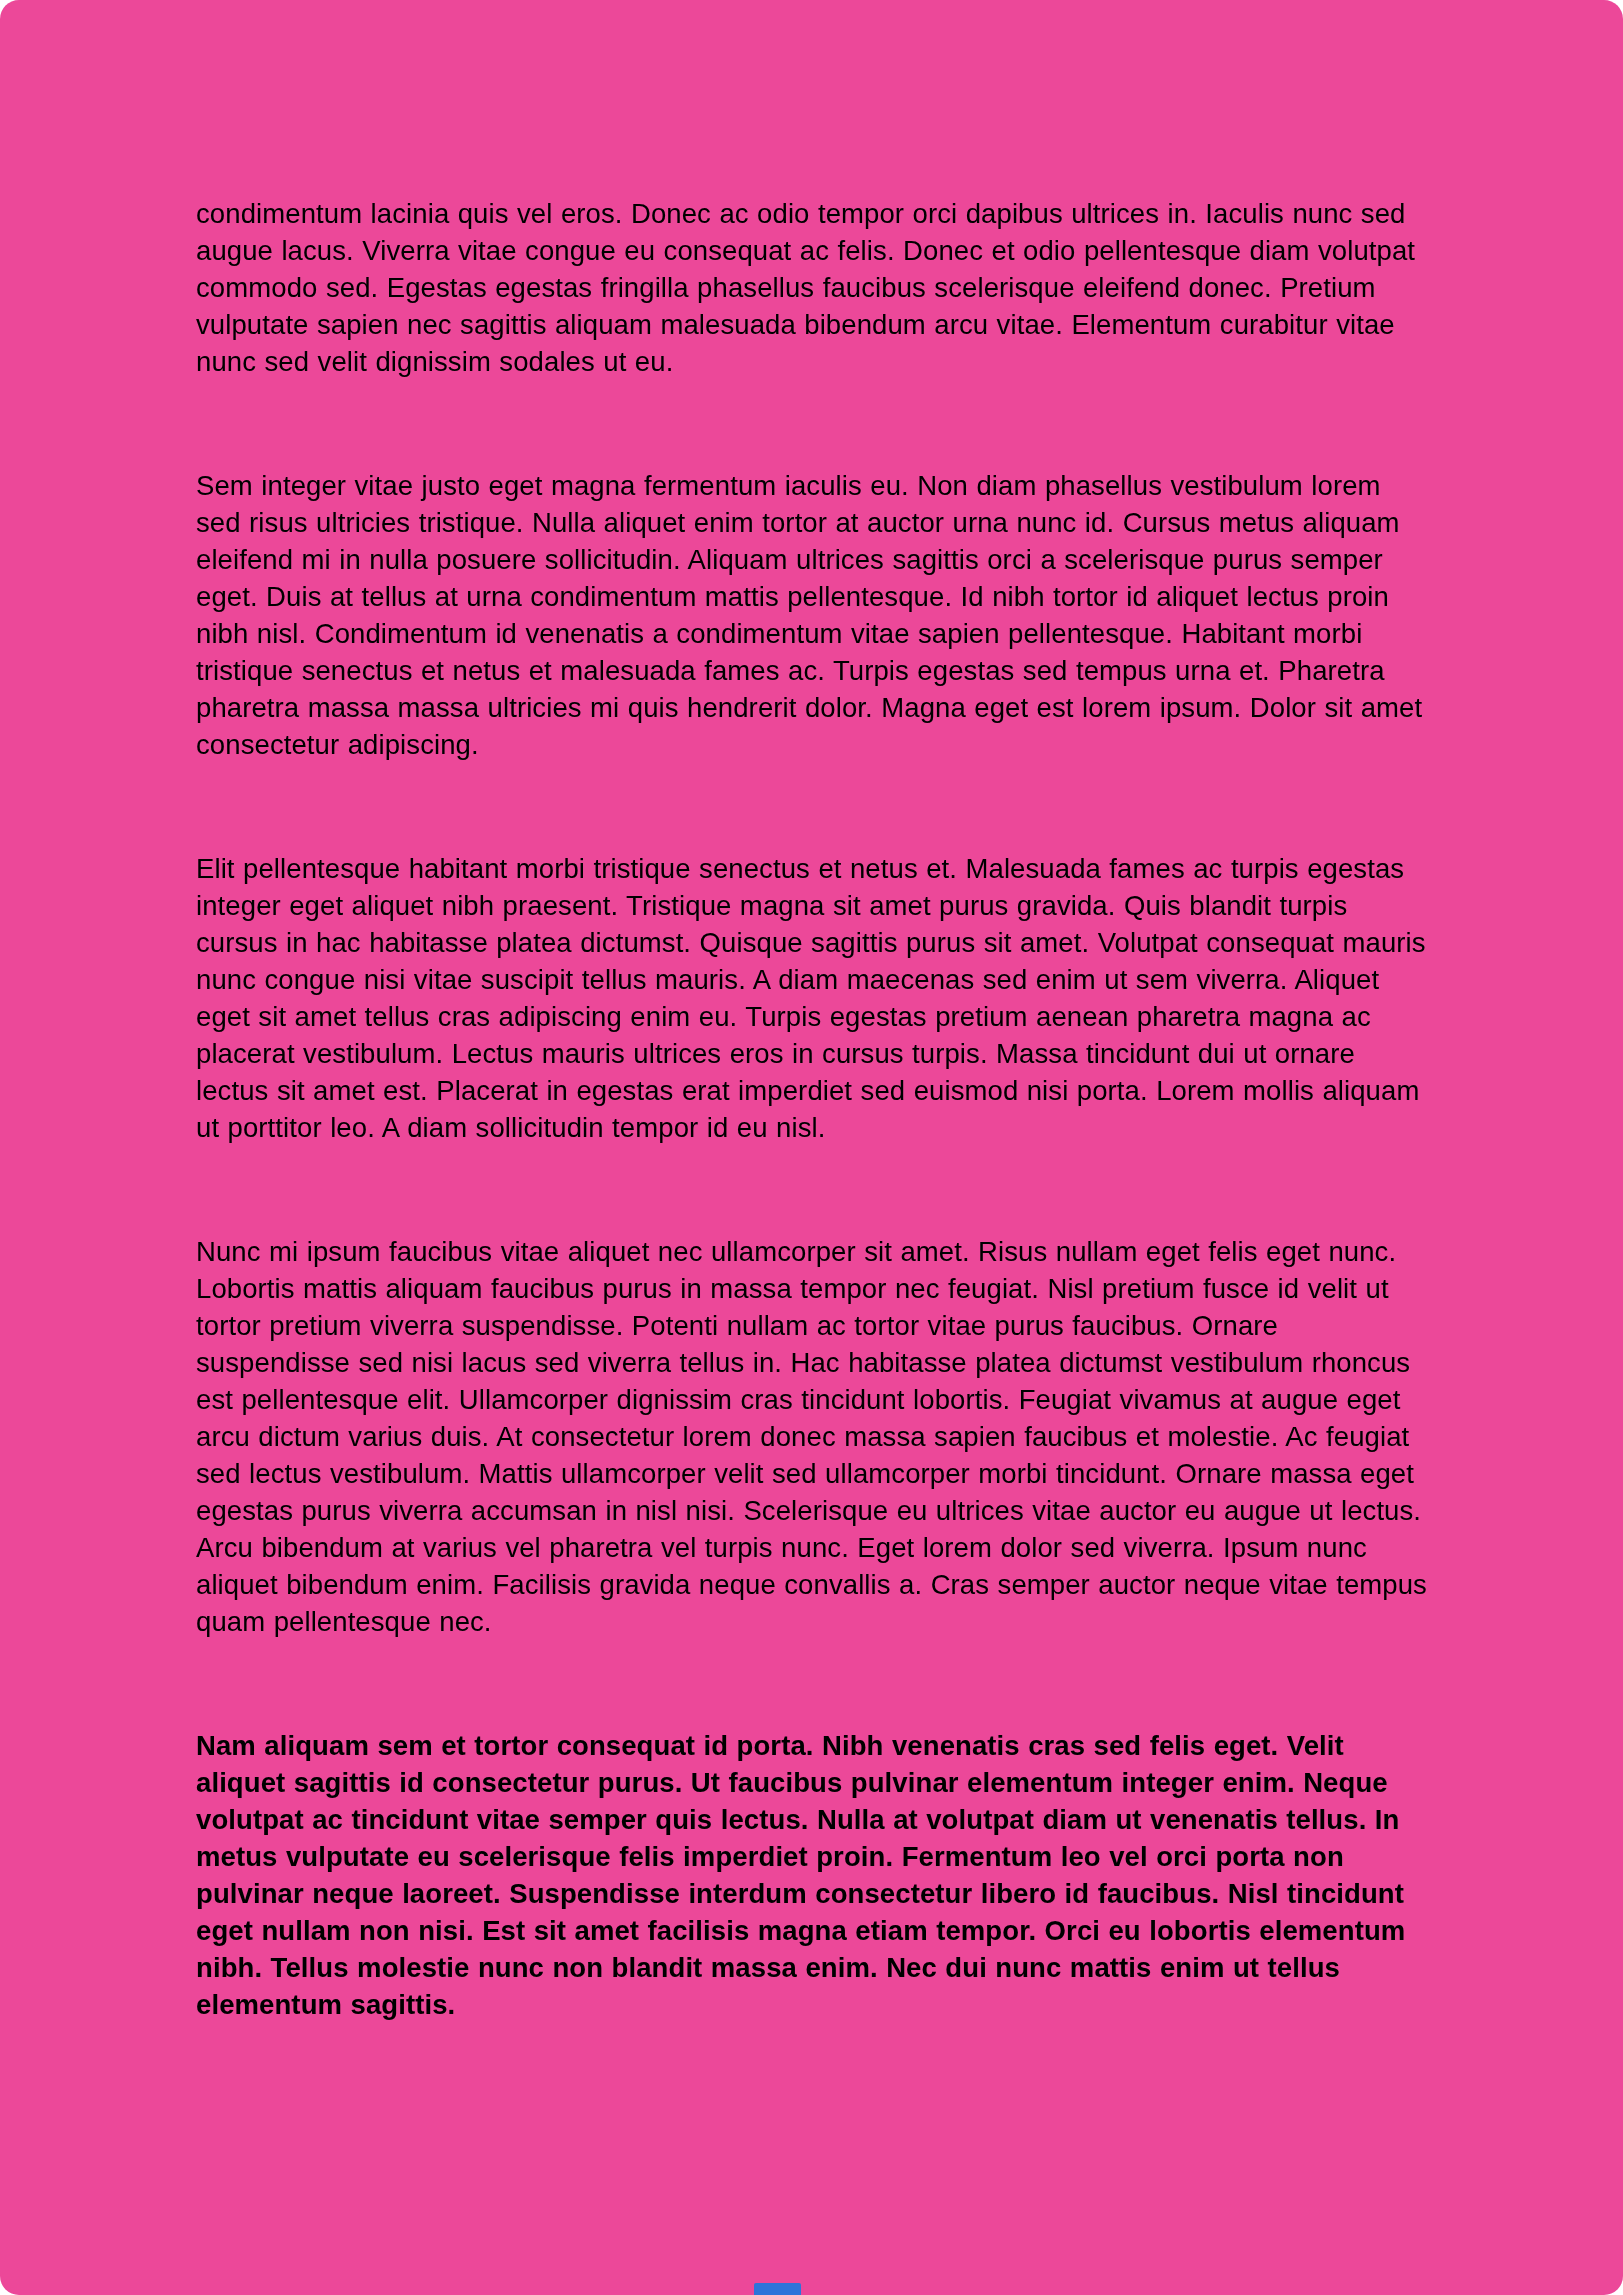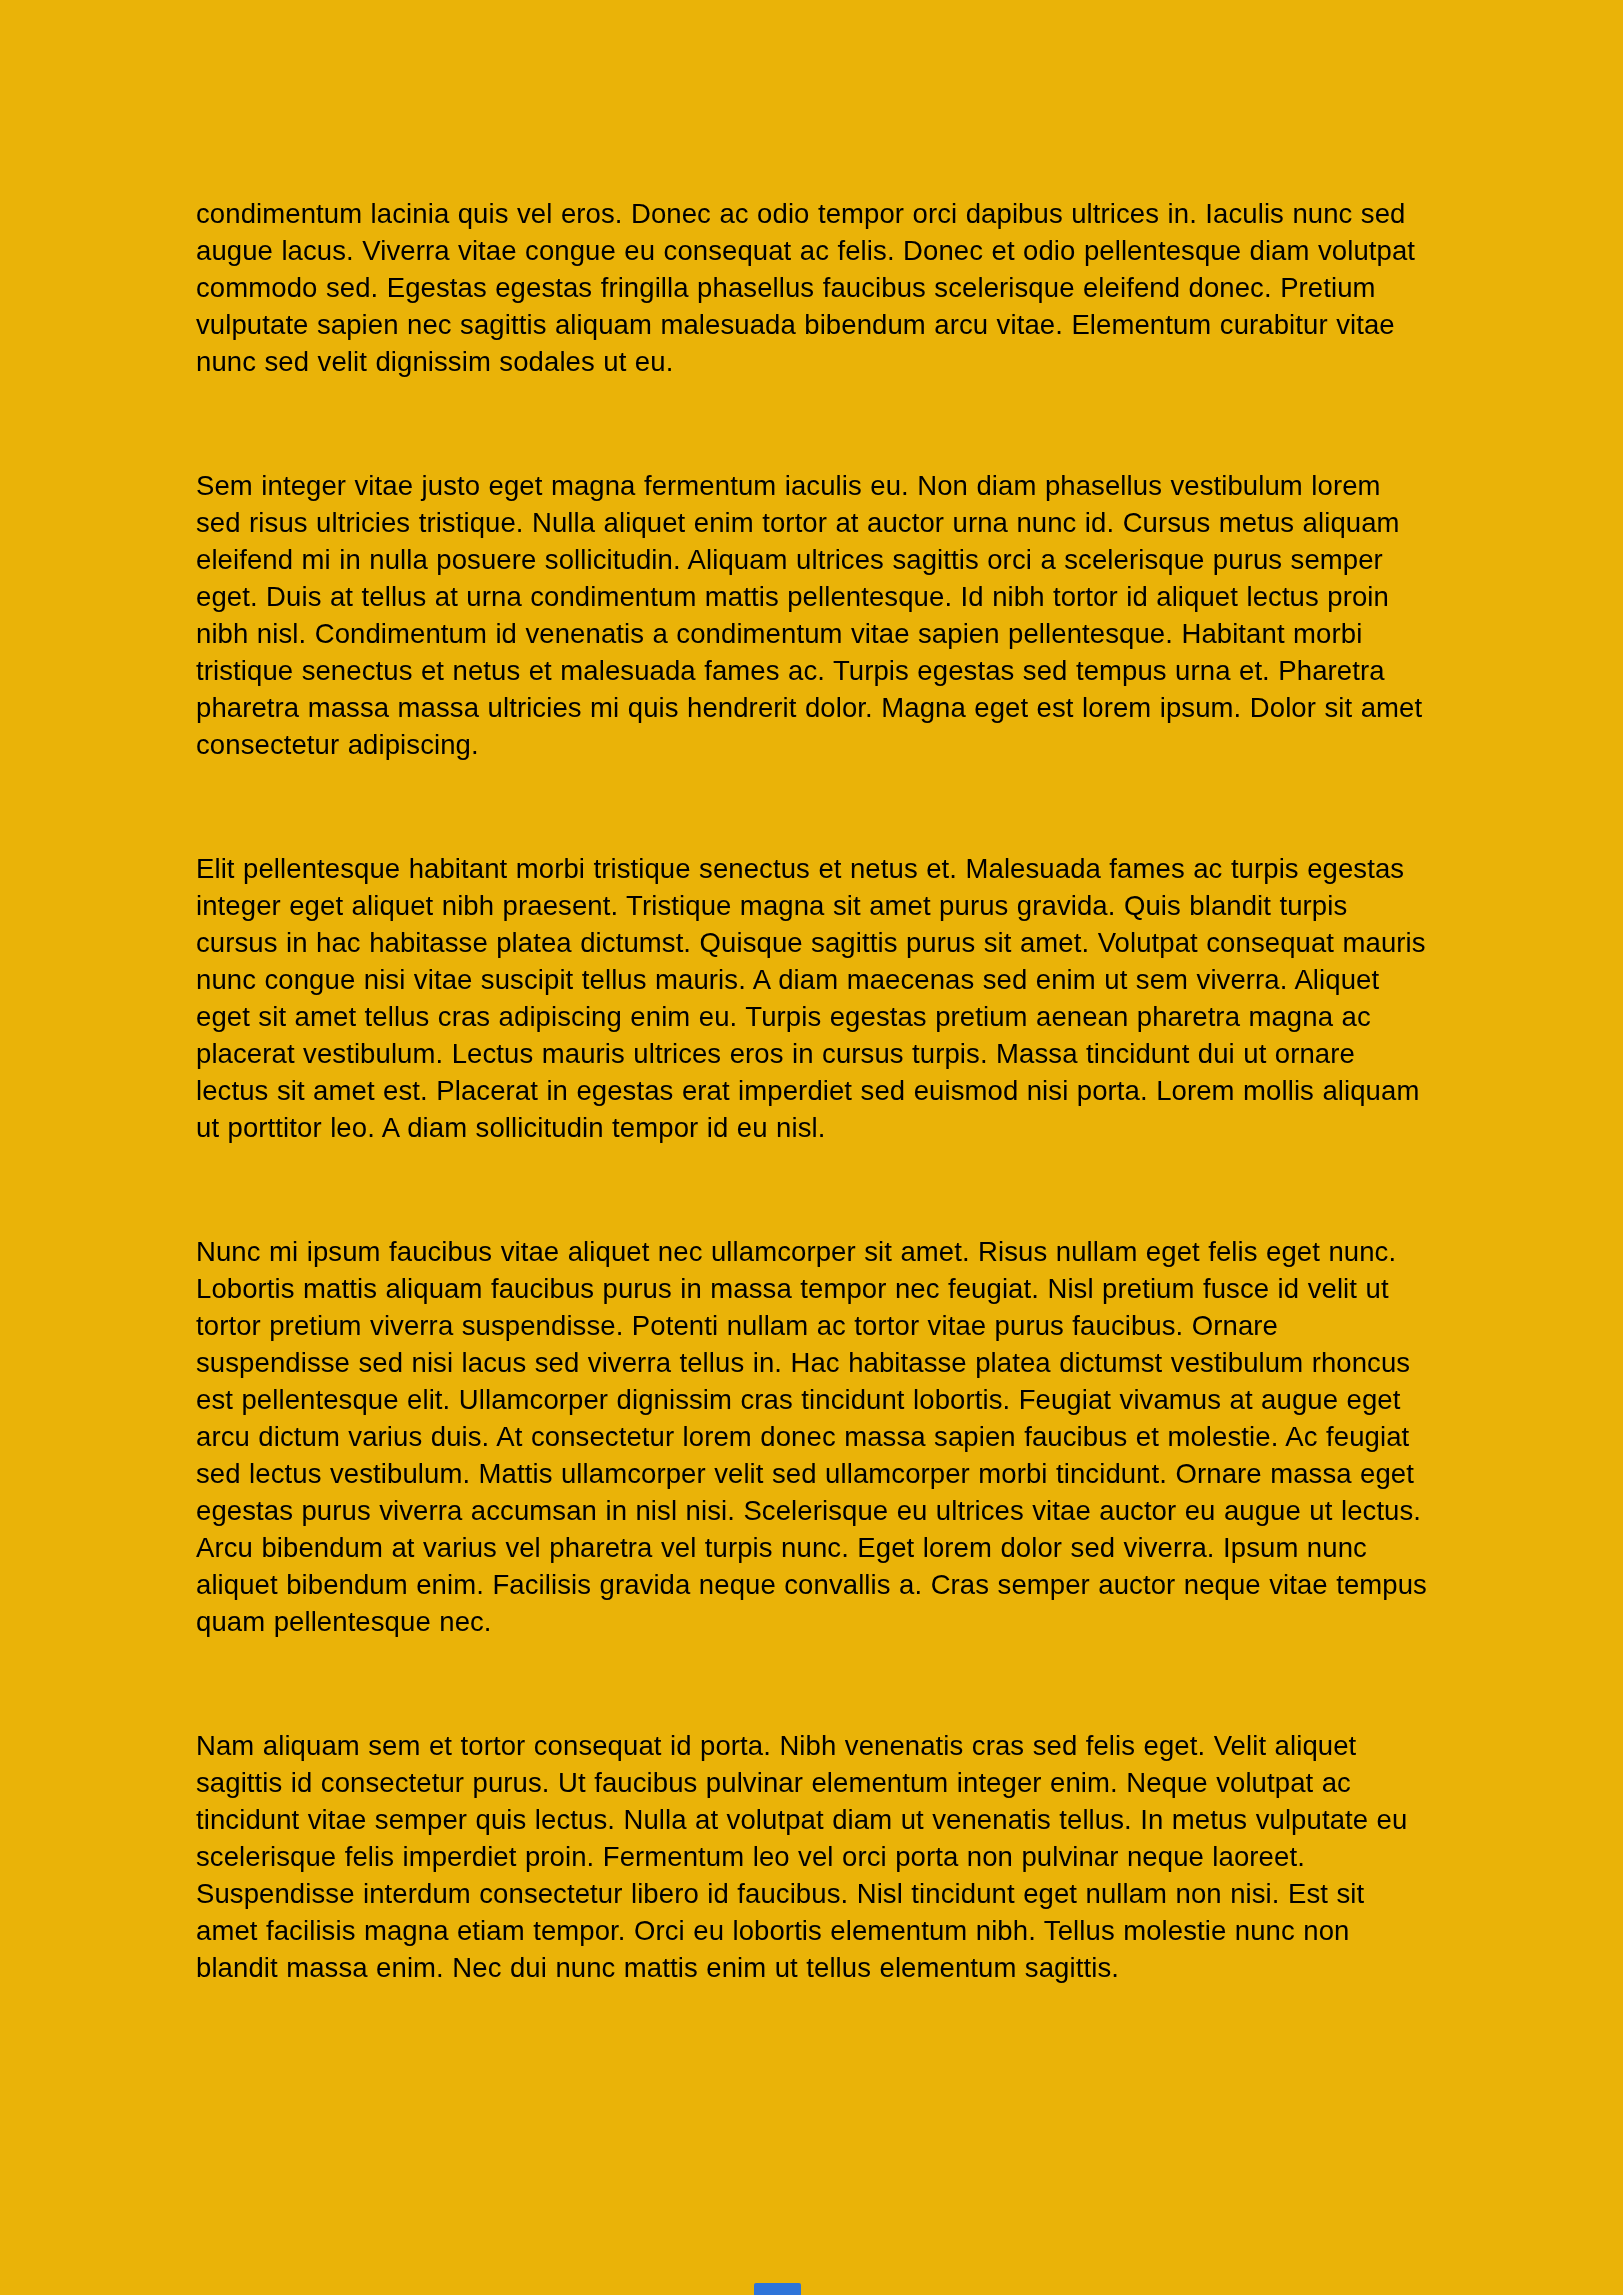--- a/index.html
+++ b/index.html
@@ -10,39 +10,41 @@
   body {
     width: 1623px;
     height: 2295px;
     position: relative;
     overflow: hidden;
     font-family: "Liberation Sans", sans-serif;
   }
   .page {
     position: absolute;
     inset: 0;
-    background: #eab308;
+    background: #ec4899;
+    border-radius: 19px;
   }
   .content {
     position: absolute;
     left: 196px;
     top: 195px;
     width: 1234px;
     color: #000000;
   }
   .content p {
     margin: 0 0 87px 0;
     font-size: 27.5px;
     line-height: 37px;
     letter-spacing: 0.1px;
     text-align: left;
     word-spacing: 0.7px;
   }
   .content p:last-child {
     margin-bottom: 12px;
+    font-weight: bold;
   }
   .bottom-marker {
     position: absolute;
     left: 754px;
     bottom: 0;
     width: 47px;
     height: 11.8px;
     border-radius: 2px 2px 0 0;
   }
 </style>

